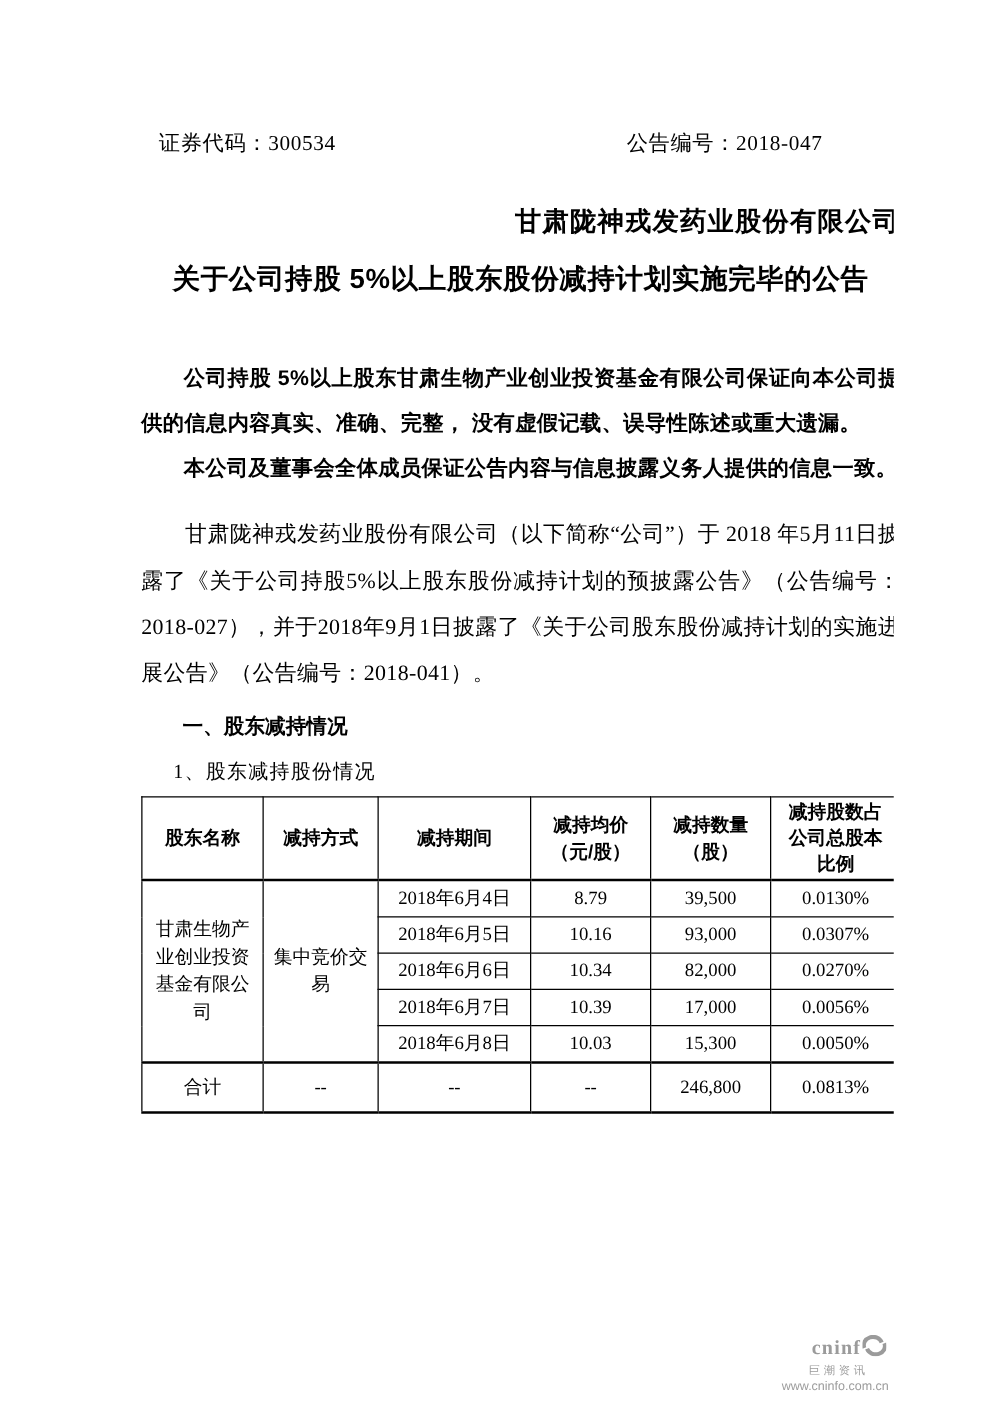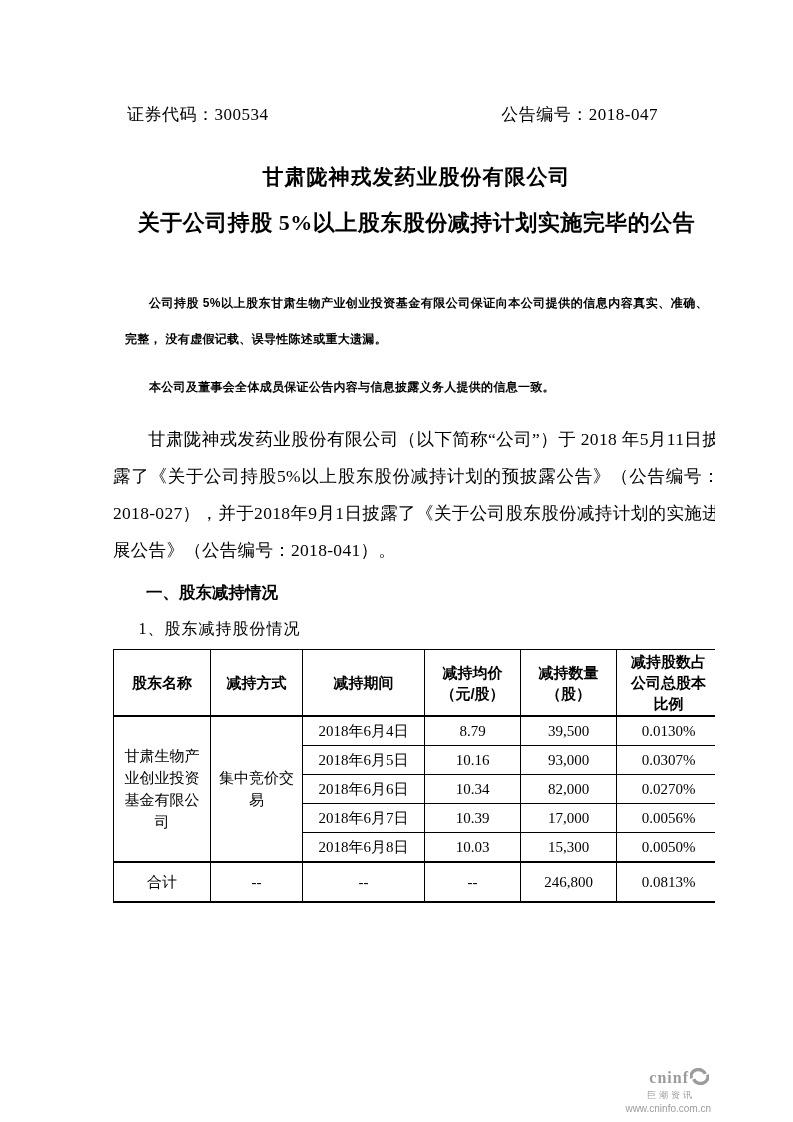--- a/index.html
+++ b/index.html
@@ -21,41 +21,41 @@
     display:flex;
     justify-content:space-between;
     padding:103px 62px 0 14px;
     font-size:17px;
     letter-spacing:.5px;
     white-space:nowrap;
   }
   
   .title1{
     margin-top:37px;
-    text-align:center;
+    text-align:right;
     font-family:"Liberation Sans","DejaVu Sans",sans-serif;
     font-weight:bold;
     font-size:21px;
     letter-spacing:1px;
   }
   .title2{
     margin-top:17px;
     text-align:center;
-    font-family:Liberation Serif, serif;
+    font-family:Liberation Sans, sans-serif;
     font-weight:bold;
     font-size:22px;
     letter-spacing:.5px;
   }
   
   .statements{margin-top:47px;}
   .statement{
-    margin:12px;
-    font-family:"Liberation Sans","DejaVu Sans",sans-serif;
-    font-weight:bold;
-    font-size:12px;
+    margin:0;
+    font-family:"Liberation Sans","DejaVu Sans",sans-serif;
+    font-weight:bold;
+    font-size:17px;
     line-height:36px;
     text-indent:2em;
     text-align:justify;
     letter-spacing:.3px;
   }
   
   .paragraphs{margin-top:16px;}
   .para{
     margin:0;
     font-size:17.5px;

